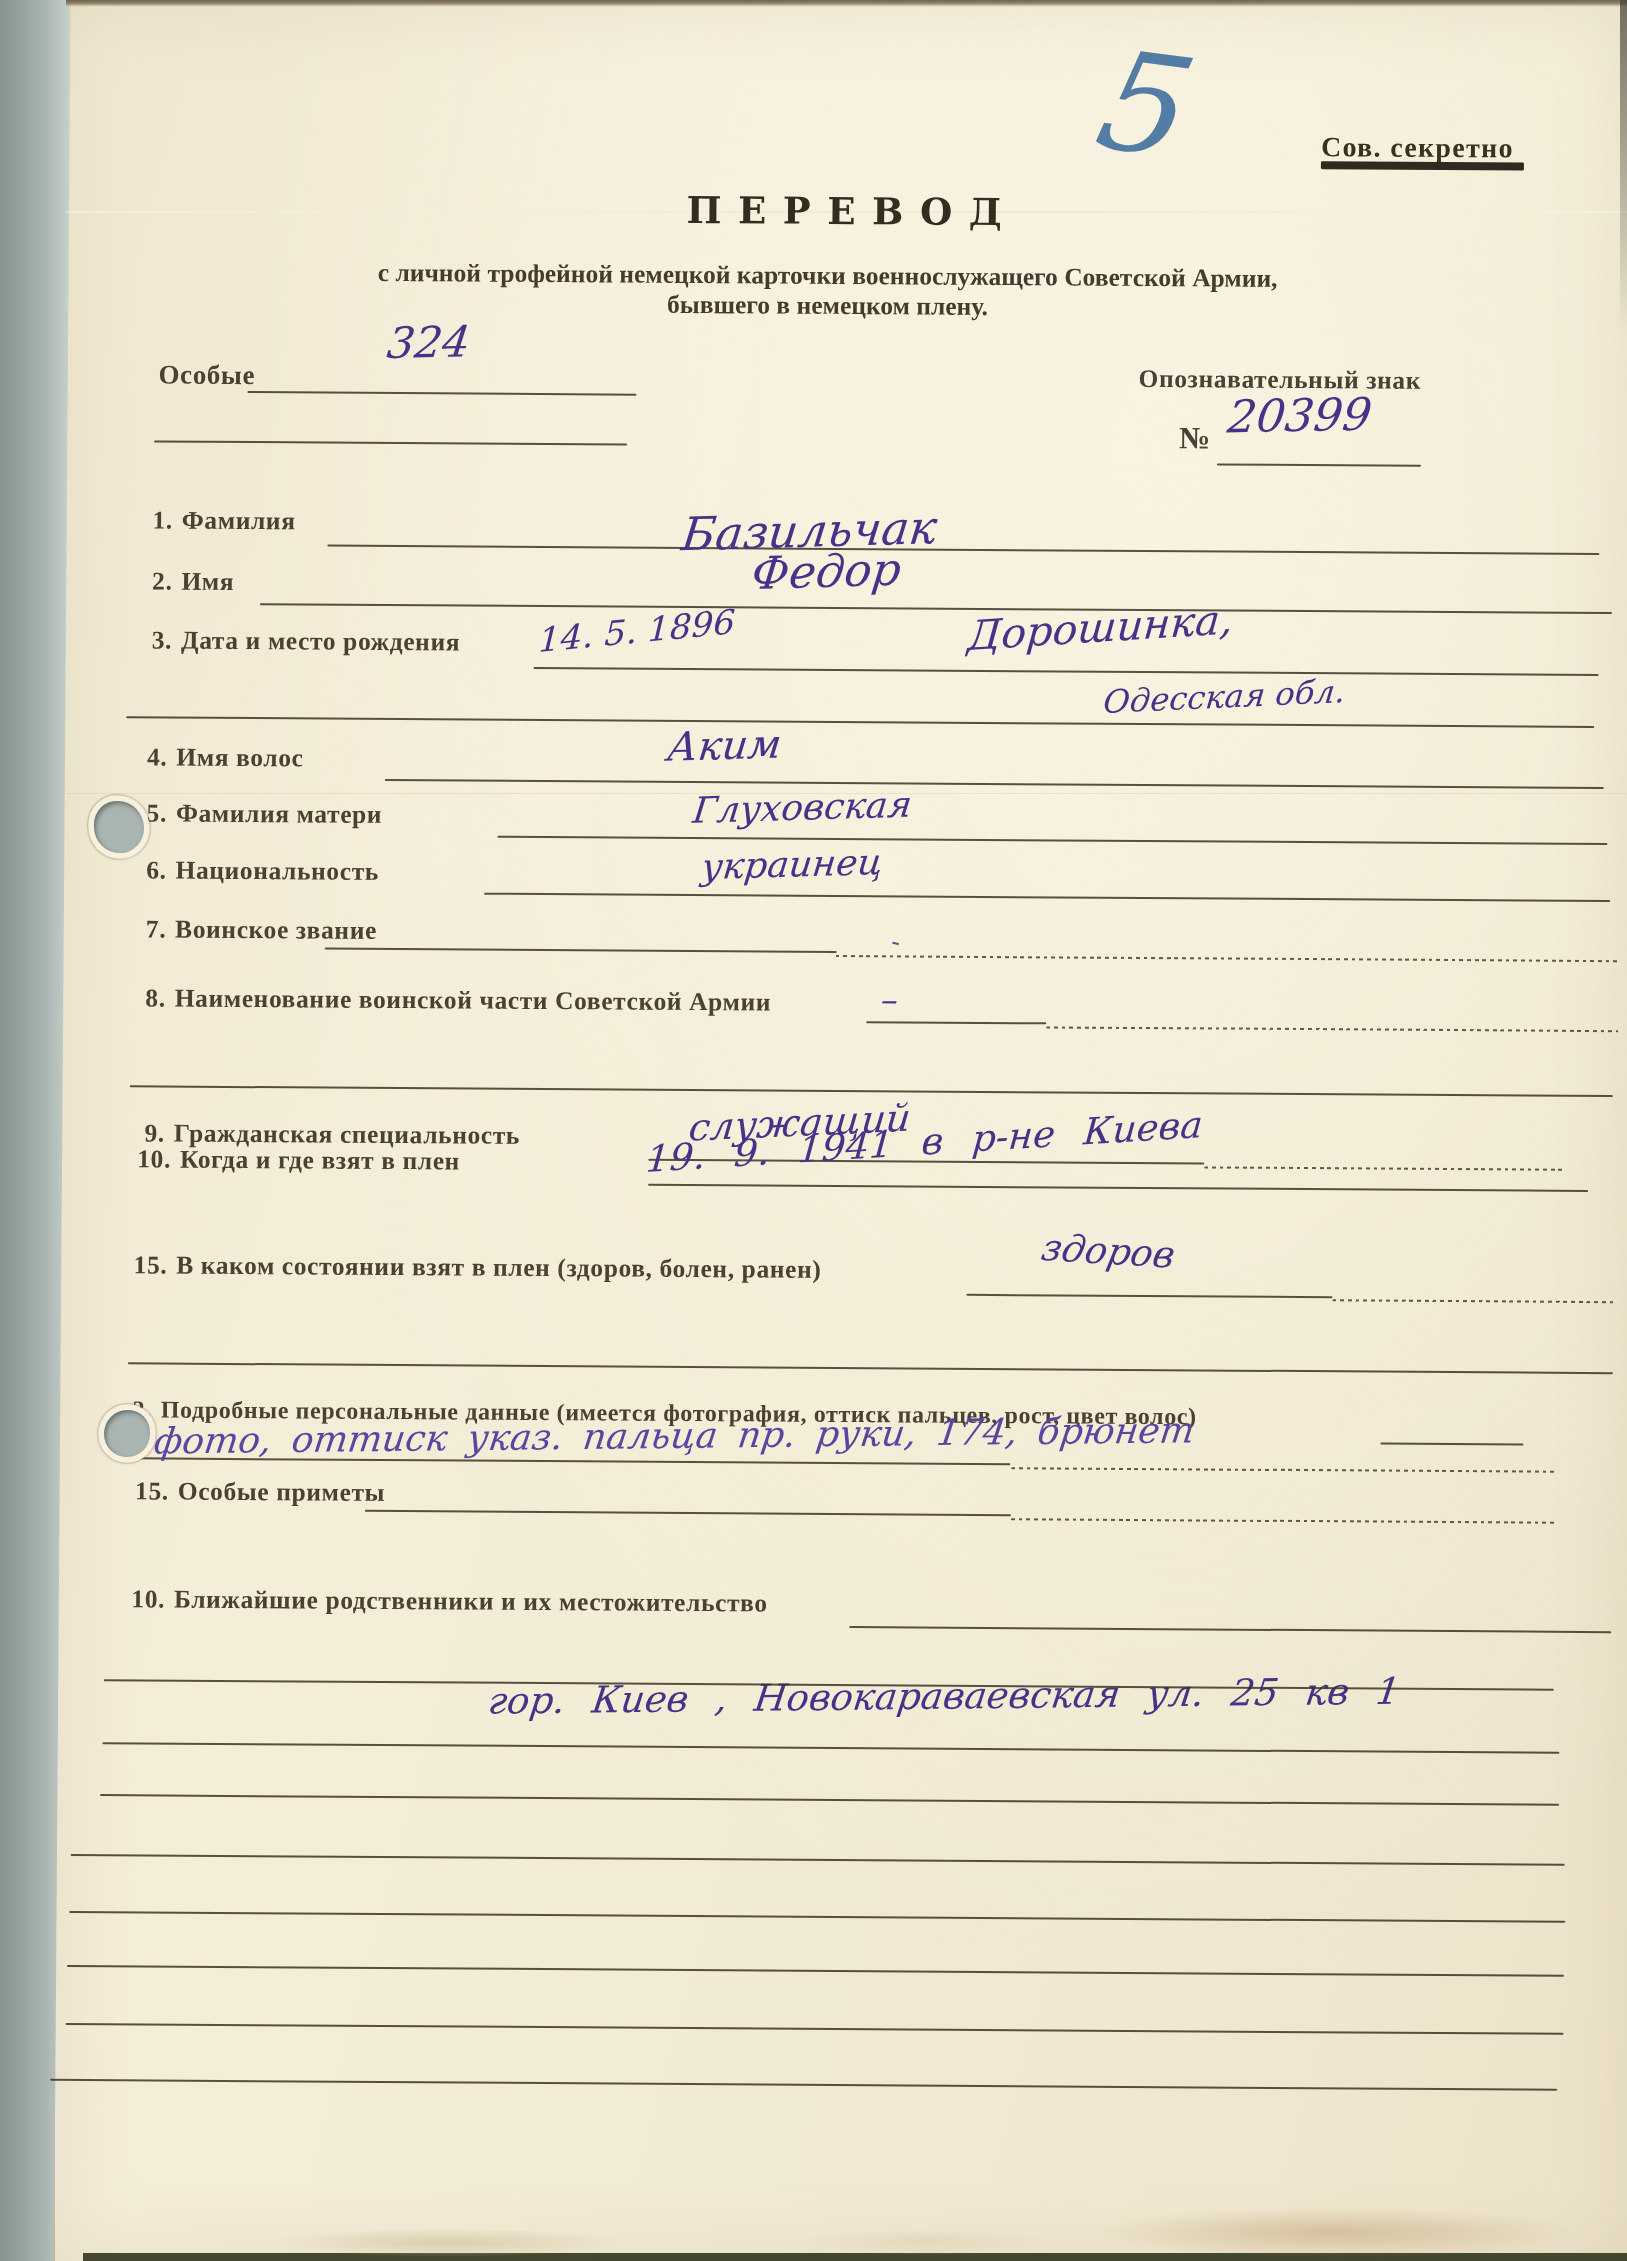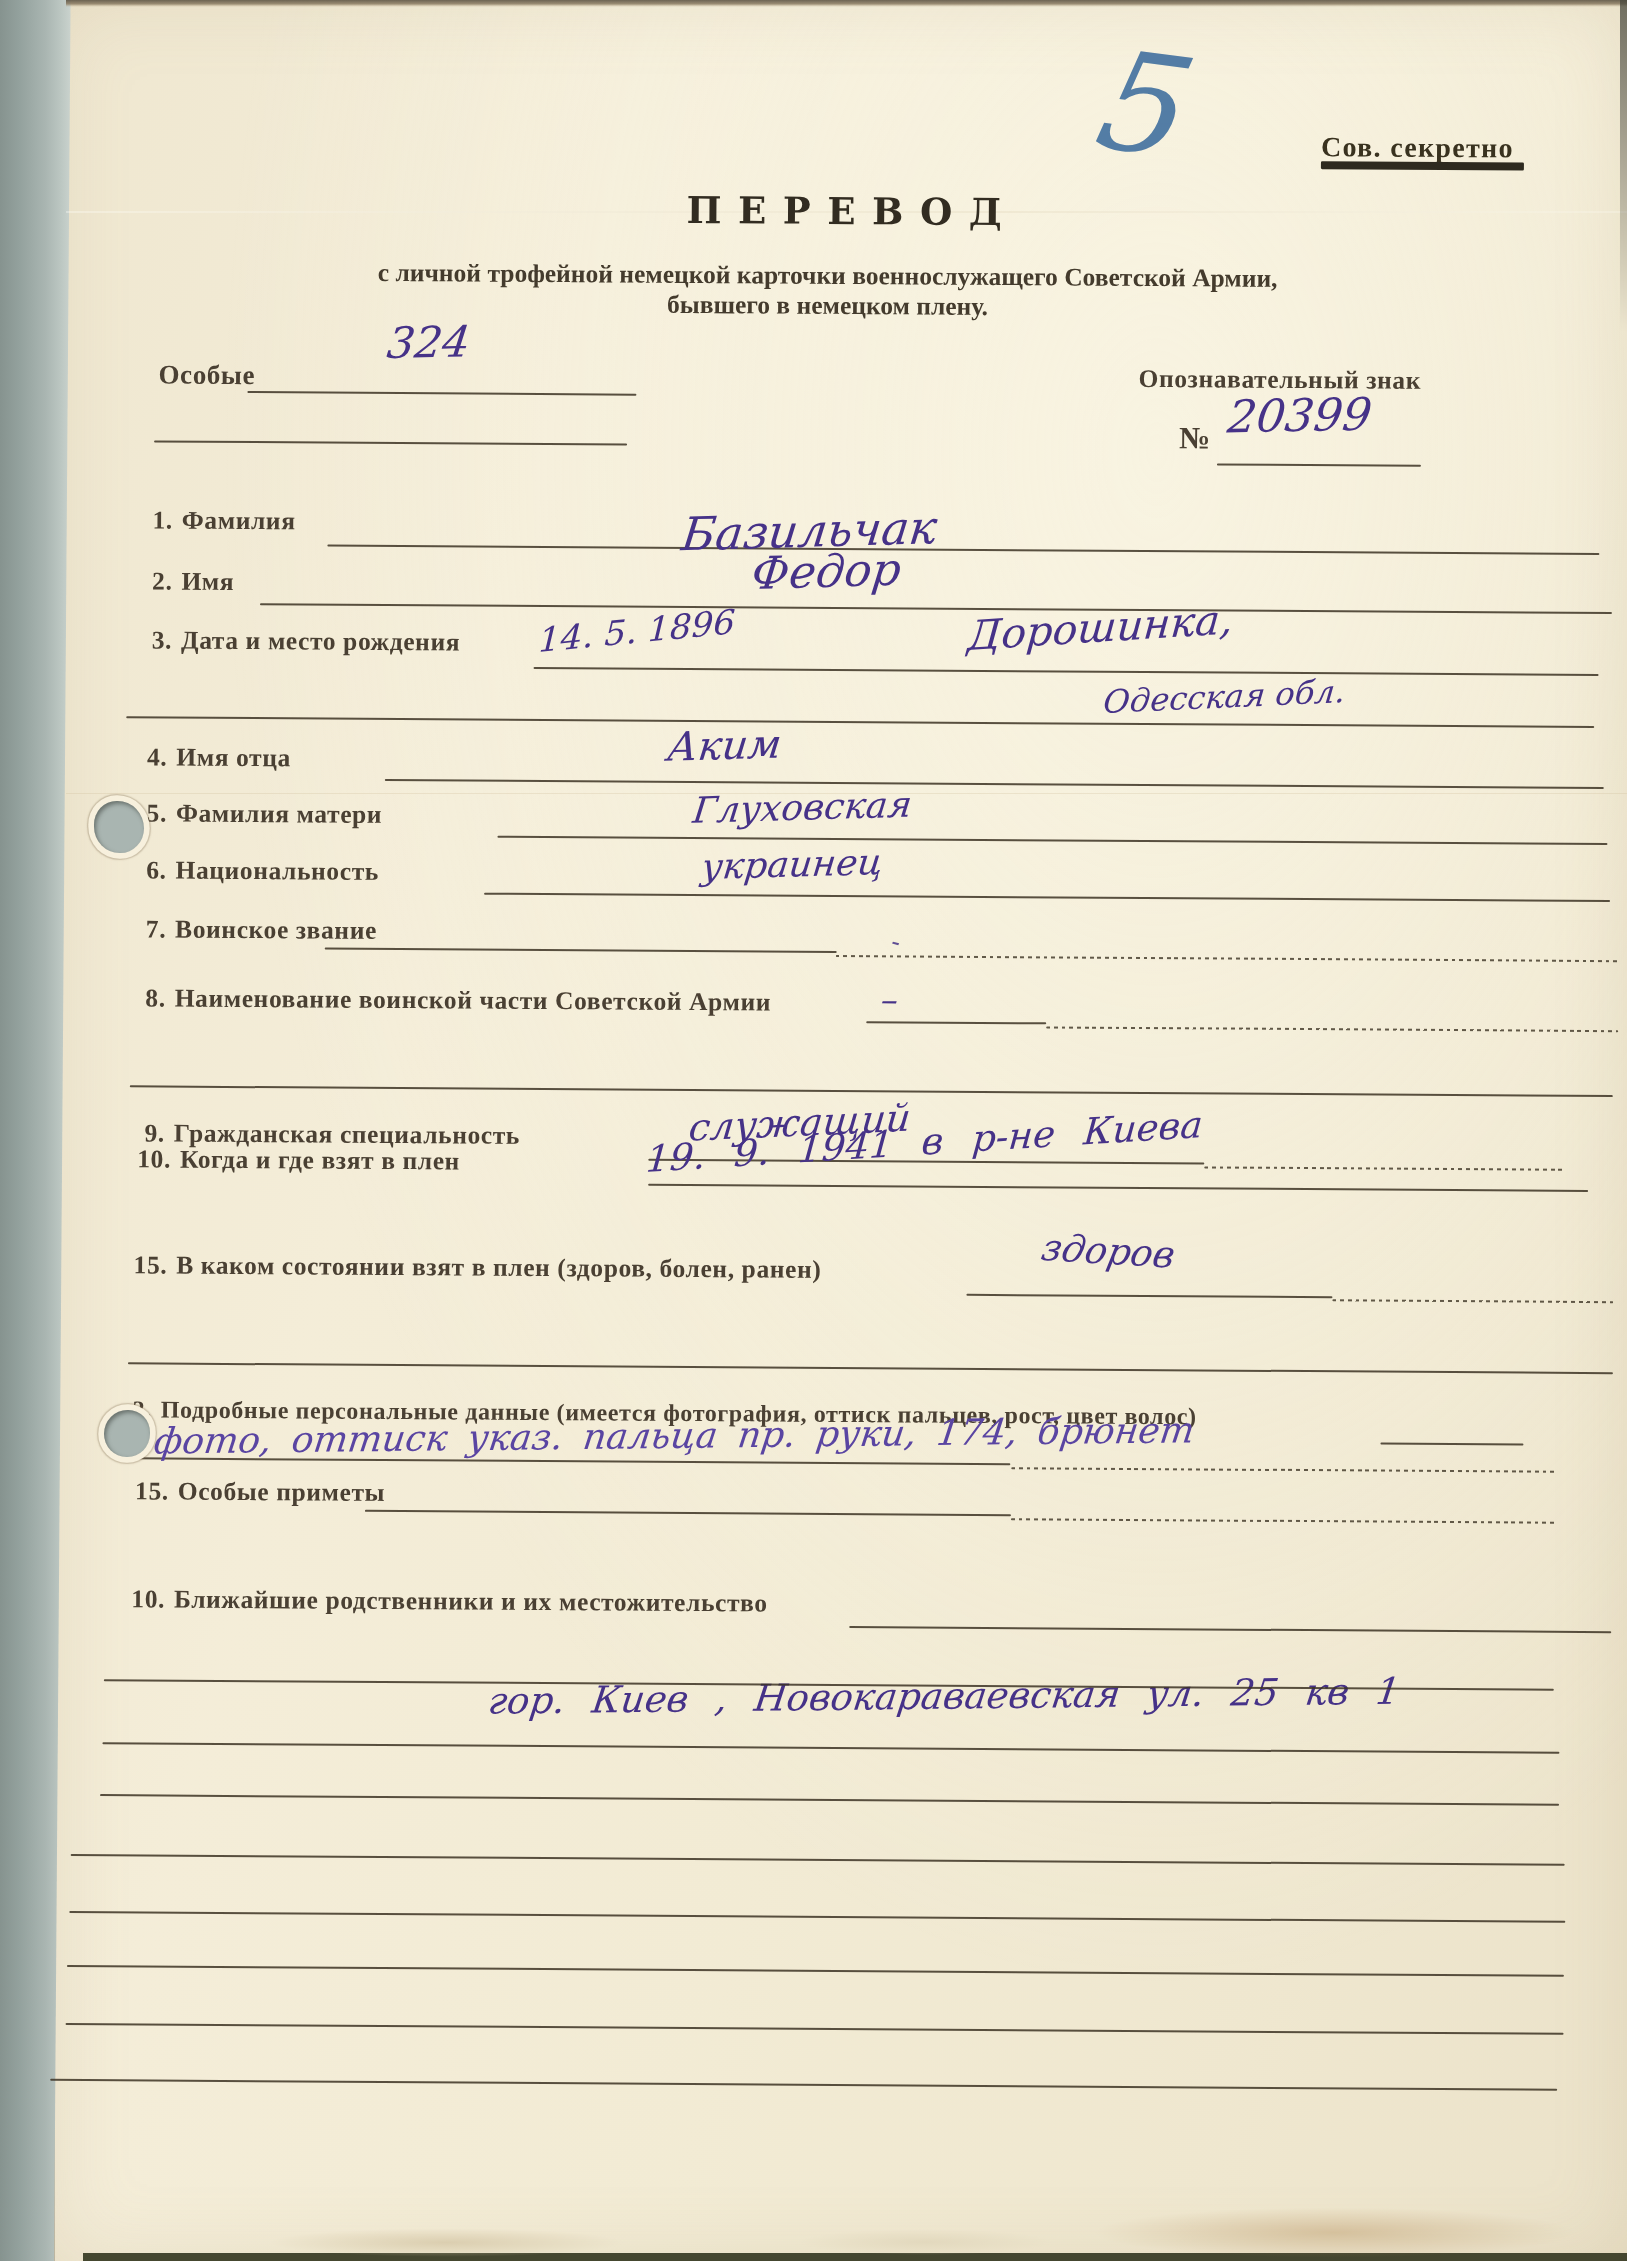--- a/index.html
+++ b/index.html
@@ -96,21 +96,21 @@
       <span class="hw" style="left: 686px; top: 503px; font-size: 46px; transform: skewX(-8deg) rotate(-2deg); word-spacing: 0px;">Базильчак</span>
       <span class="typed" style="left: 156px; top: 568px; font-size: 25.5px;"><b class="fnum">2.</b><span>Имя</span></span>
       <div class="rule" style="left: 264px; top: 602px; width: 1352px;"></div>
       <span class="hw" style="left: 756px; top: 544px; font-size: 45px; transform: skewX(-8deg) rotate(-2deg); word-spacing: 0px;">Федор</span>
       <span class="typed" style="left: 156px; top: 627px; font-size: 25.5px;"><b class="fnum">3.</b><span>Дата и место рождения</span></span>
       <div class="rule" style="left: 538px; top: 664px; width: 1065px;"></div>
       <div class="rule" style="left: 131px; top: 716px; width: 1468px;"></div>
       <span class="hw" style="left: 544px; top: 610px; font-size: 34px; transform: skewX(-8deg) rotate(-6deg); word-spacing: 0px;">14. 5. 1896</span>
       <span class="hw" style="left: 973px; top: 601px; font-size: 41px; transform: skewX(-8deg) rotate(-4deg); word-spacing: 0px;">Дорошинка,</span>
       <span class="hw" style="left: 1109px; top: 673px; font-size: 32px; transform: skewX(-8deg) rotate(-3deg); word-spacing: 0px;">Одесская обл.</span>
-      <span class="typed" style="left: 152px; top: 744px; font-size: 25.5px;"><b class="fnum">4.</b><span>Имя отца</span></span>
+      <span class="typed" style="left: 152px; top: 744px; font-size: 25.5px;"><b class="fnum">4.</b><span>Имя волос</span></span>
       <div class="rule" style="left: 390px; top: 777px; width: 1219px;"></div>
       <span class="hw" style="left: 673px; top: 721px; font-size: 40px; transform: skewX(-8deg) rotate(-2deg); word-spacing: 0px;">Аким</span>
       <span class="typed" style="left: 152px; top: 800px; font-size: 25.5px;"><b class="fnum">5.</b><span>Фамилия матери</span></span>
       <div class="rule" style="left: 503px; top: 833px; width: 1110px;"></div>
       <span class="hw" style="left: 699px; top: 785px; font-size: 36px; transform: skewX(-8deg) rotate(-2deg); word-spacing: 0px;">Глуховская</span>
       <span class="typed" style="left: 152px; top: 857px; font-size: 25.5px;"><b class="fnum">6.</b><span>Национальность</span></span>
       <div class="rule" style="left: 490px; top: 890px; width: 1126px;"></div>
       <span class="hw" style="left: 708px; top: 842px; font-size: 36px; transform: skewX(-8deg) rotate(-2deg); word-spacing: 0px;">украинец</span>
       <span class="typed" style="left: 152px; top: 916px; font-size: 25.5px;"><b class="fnum">7.</b><span>Воинское  звание</span></span>
       <div class="rule" style="left: 331px; top: 946px; width: 512px;"></div>

